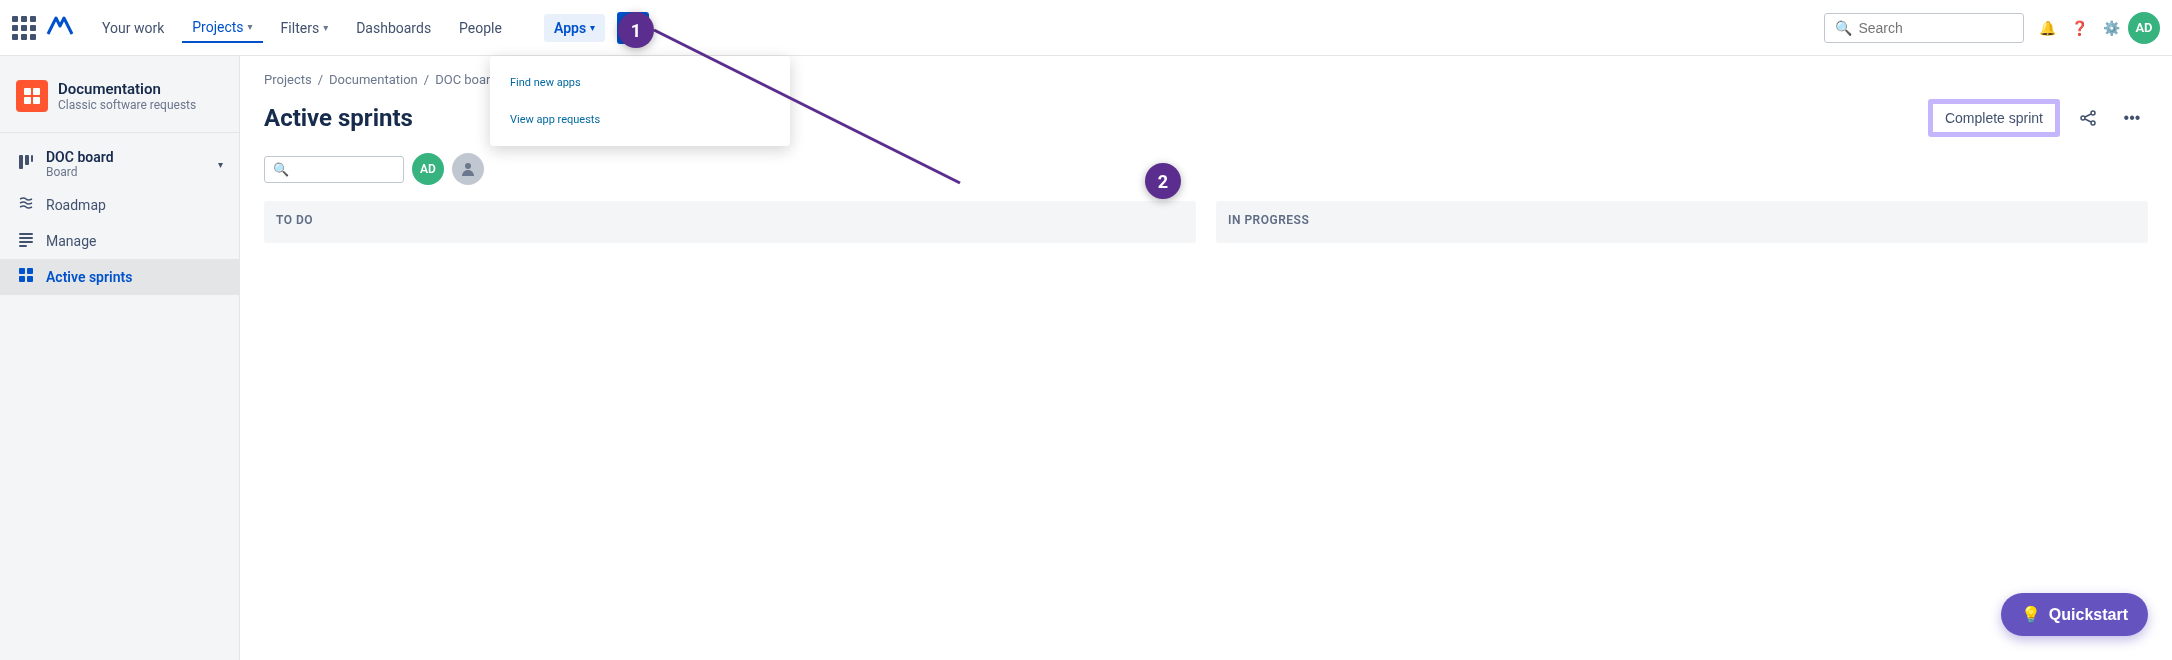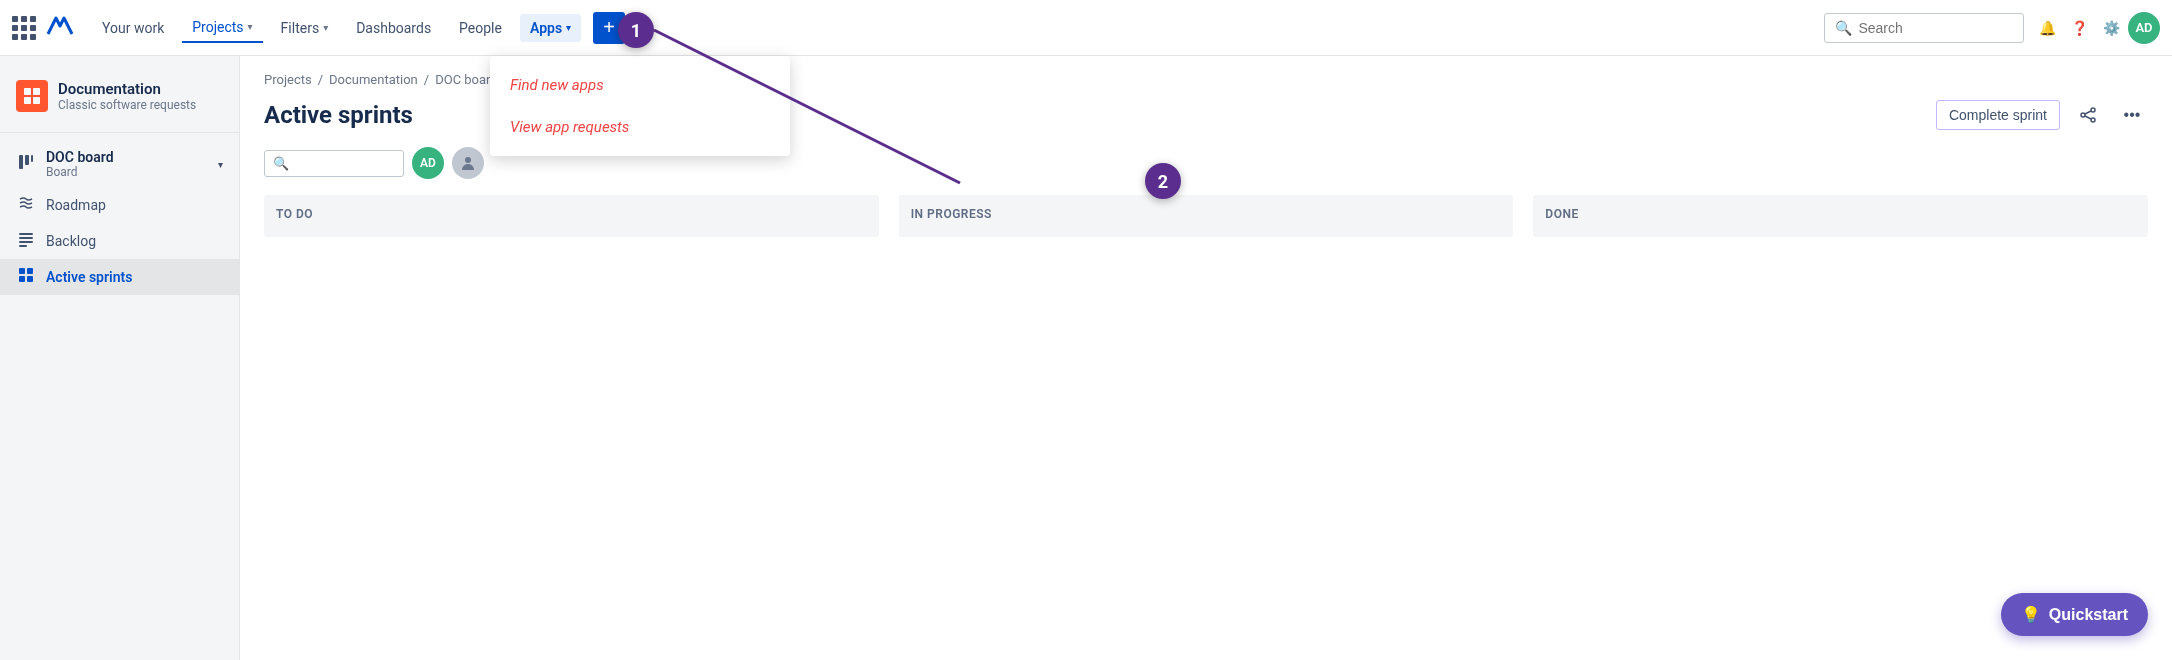--- a/index.html
+++ b/index.html
@@ -100,21 +100,21 @@
     }
     .breadcrumb a { color: #6b778c; text-decoration: none; }
     .page-header {
       display: flex; align-items: center;
       padding: 8px 24px 16px 24px;
       gap: 12px;
     }
     .page-title { font-size: 24px; font-weight: 700; color: #172b4d; flex: 1; }
     .complete-sprint-btn {
       padding: 6px 12px; border-radius: 3px;
-      border: 1px solid #c4b5fd; background: #fff;
+      border: 5px solid #c4b5fd; background: #fff;
       font-size: 14px; color: #42526e; cursor: pointer;
     }
     .header-icon-btn {
       width: 32px; height: 32px; border-radius: 3px;
       display: flex; align-items: center; justify-content: center;
       cursor: pointer; color: #42526e; font-size: 16px;
       border: none; background: transparent;
     }
 
     
@@ -160,23 +160,22 @@
       left: 490px;
       width: 300px;
       background: #fff;
       border-radius: 4px;
       box-shadow: 0 4px 16px rgba(0,0,0,0.18);
       padding: 8px 0;
       z-index: 300;
     }
     .dropdown-item {
       padding: 12px 20px;
-      font-size: 15px; color: #ef4444;
+      font-size: 11px; color: #0369a1;
       cursor: pointer;
-      font-style: italic;
     }
 
     
     .annotation-circle {
       position: absolute;
       width: 36px; height: 36px; border-radius: 50%;
       background: #5b2d8e; color: #fff;
       display: flex; align-items: center; justify-content: center;
       font-size: 18px; font-weight: 700;
       box-shadow: 0 2px 8px rgba(0,0,0,0.3);
@@ -232,21 +231,21 @@
     <div class="nav-item">
       <span>Filters</span>
       <span class="nav-chevron">▾</span>
     </div>
     <div class="nav-item">
       <span>Dashboards</span>
     </div>
     <div class="nav-item">
       <span>People</span>
     </div>
-    <div class="nav-item" style="background:#e8f0fb; border-radius:3px;">
+    <div class="nav-item" style="background:#e8f0fb; border-radius:3px;margin-left:24px;">
       <span style="color:#0052cc; font-weight:600;">Apps</span>
       <span class="nav-chevron" style="color:#0052cc;">▾</span>
     </div>
     <button class="nav-plus-btn">+</button>
   </div>
   <div class="nav-spacer"></div>
   <div class="nav-search">
     <span style="color:#6b778c; font-size:14px;">🔍</span>
     <input type="text" placeholder="Search" style="">
   </div>
@@ -303,21 +302,21 @@
 
     <div class="sidebar-item">
       <span class="sidebar-item-icon">
         <svg width="16" height="16" viewBox="0 0 16 16" fill="none">
           <rect x="1" y="2" width="14" height="2" rx="1" fill="#42526e"></rect>
           <rect x="1" y="6" width="14" height="2" rx="1" fill="#42526e"></rect>
           <rect x="1" y="10" width="14" height="2" rx="1" fill="#42526e"></rect>
           <rect x="1" y="14" width="8" height="2" rx="1" fill="#42526e"></rect>
         </svg>
       </span>
-      <span>Backlog</span>
+      <span>Manage</span>
     </div>
 
     <div class="sidebar-item active">
       <span class="sidebar-item-icon">
         <svg width="16" height="16" viewBox="0 0 16 16" fill="none">
           <rect x="1" y="1" width="6" height="6" rx="1" fill="#0052cc"></rect>
           <rect x="9" y="1" width="6" height="6" rx="1" fill="#0052cc"></rect>
           <rect x="1" y="9" width="6" height="6" rx="1" fill="#0052cc"></rect>
           <rect x="9" y="9" width="6" height="6" rx="1" fill="#0052cc"></rect>
         </svg>
@@ -365,23 +364,20 @@
       </div>
     </div>
 
     <div class="board">
       <div class="board-column">
         <div class="column-header">TO DO</div>
       </div>
       <div class="board-column">
         <div class="column-header">IN PROGRESS</div>
       </div>
-      <div class="board-column">
-        <div class="column-header">DONE</div>
-      </div>
     </div>
   </main>
 </div>
 
 <div class="apps-dropdown">
   <div class="dropdown-item">Find new apps</div>
   <div class="dropdown-item">View app requests</div>
 </div>
 
 <div class="annotation-circle" style="top:12px; left:618px;">

